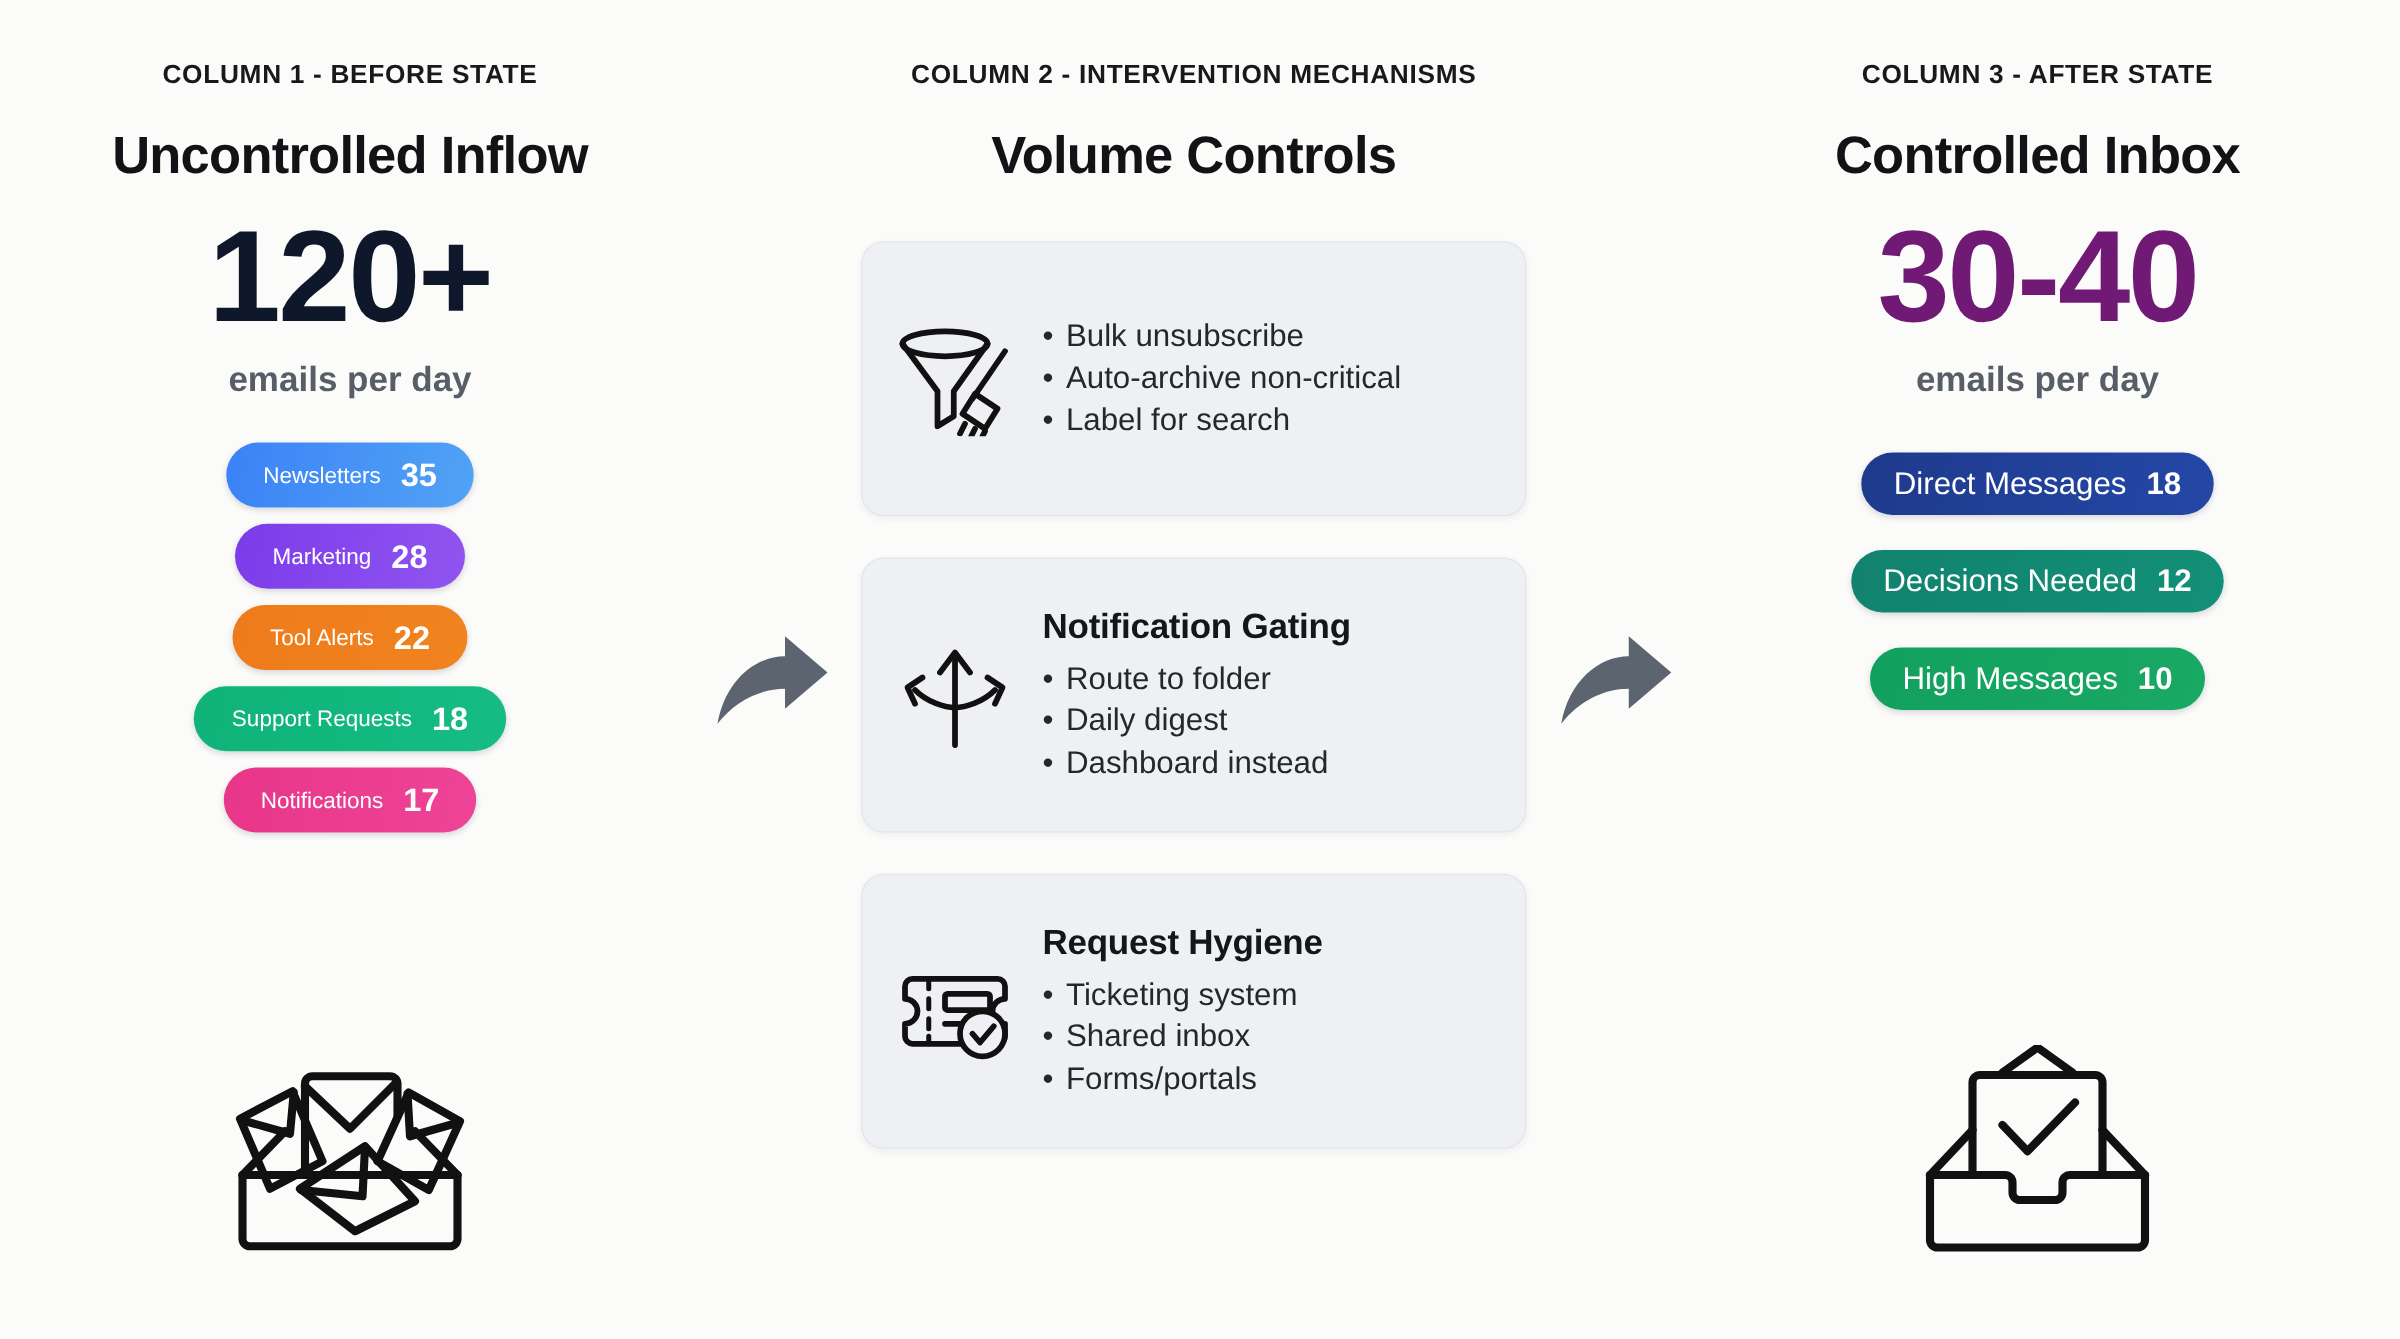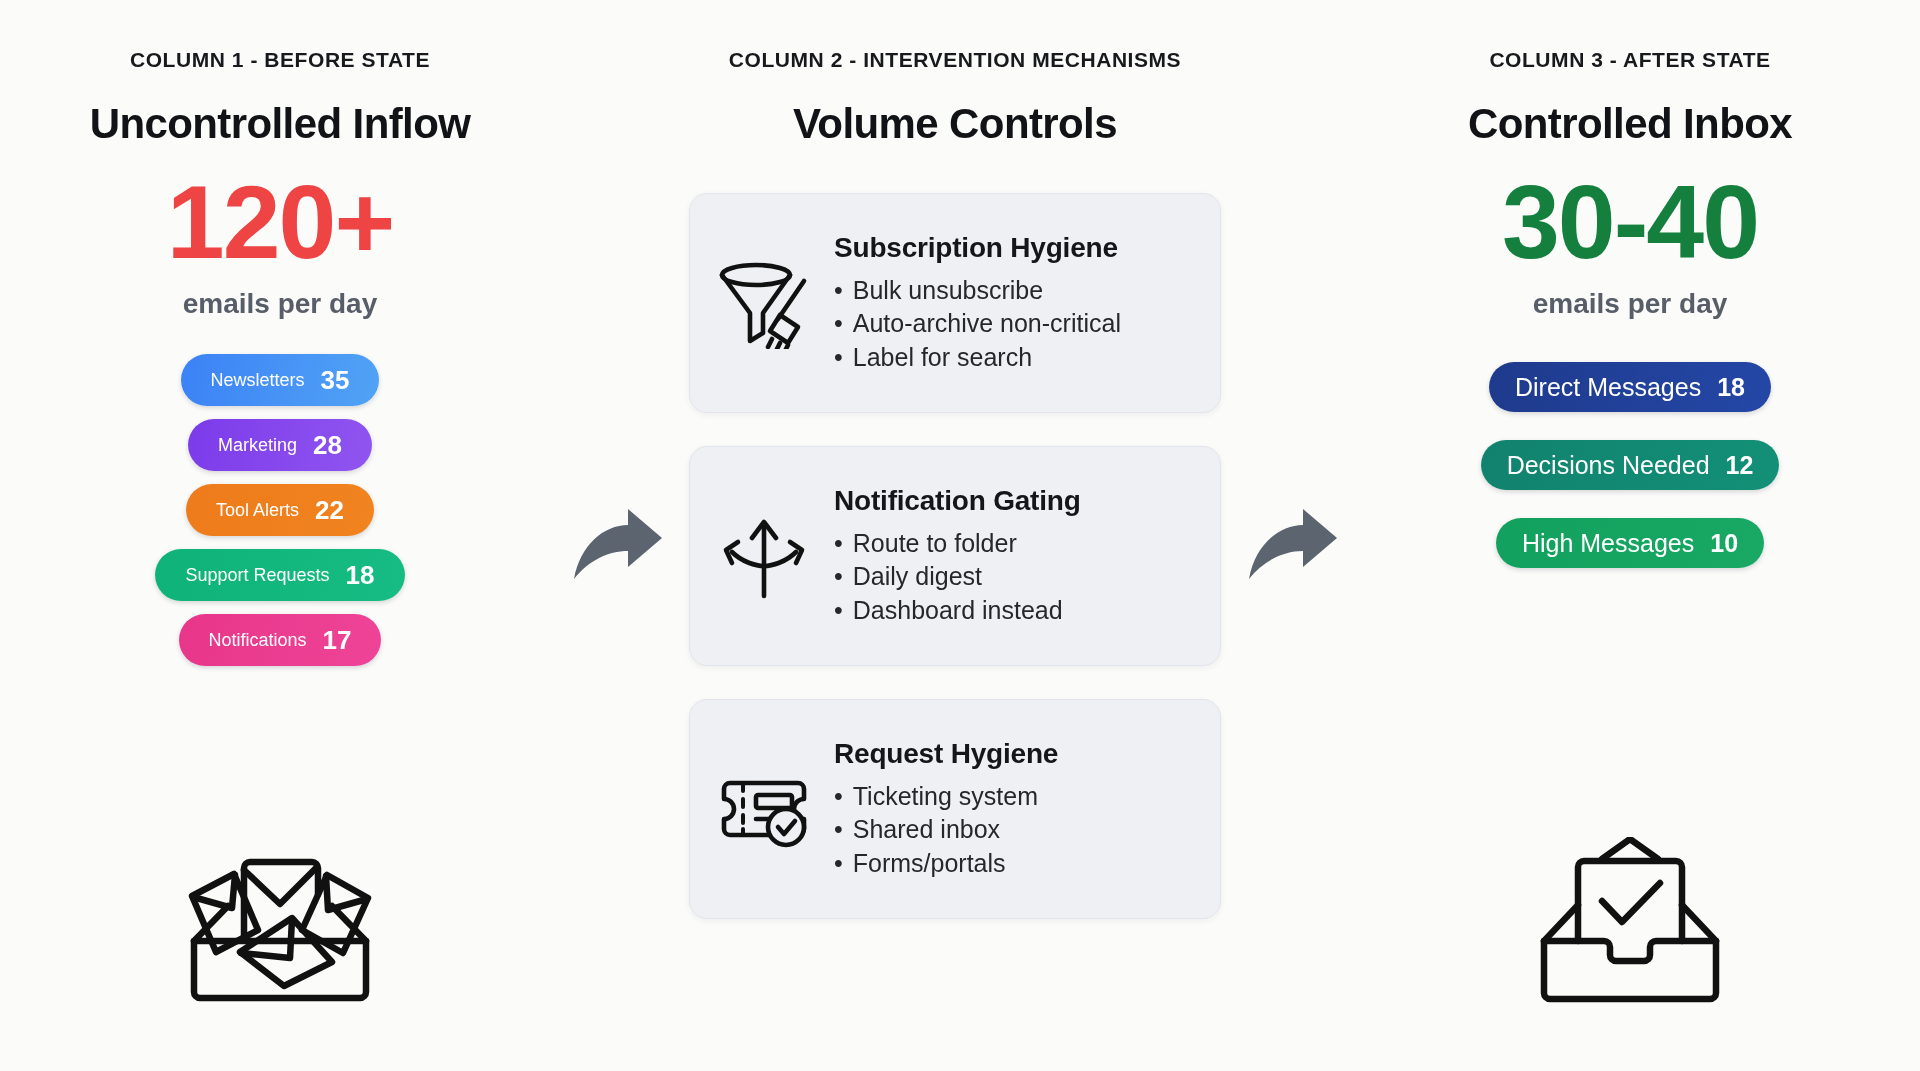--- a/index.html
+++ b/index.html
@@ -27,22 +27,22 @@
   }
   .col-title{
     margin-top:28px;
     font-size:42px; font-weight:700; letter-spacing:-.6px;
     color:#111316; text-align:center; white-space:nowrap;
   }
 
   
   .stat{ margin-top:22px; text-align:center; }
   .stat-value{ font-size:104px; font-weight:700; line-height:1.0; letter-spacing:-2px; }
-  .stat-value.before{ color:#ef4444; }
-  .stat-value.after{ color:#15803d; }
+  .stat-value.before{ color:#0f172a; }
+  .stat-value.after{ color:#701a75; }
   .stat-sub{ margin-top:14px; font-size:28px; color:#585E68; font-weight:700; }
 
   
   .pills{ margin-top:34px; display:flex; flex-direction:column; align-items:center; gap:13px; width:100%; }
   .pill{
     display:flex; align-items:center; justify-content:center; gap:16px;
     height:52px; padding:0 30px; border-radius:27px;
     color:#FFFFFF; white-space:nowrap;
     box-shadow:0 2px 5px rgba(20,24,34,.16);
   }
@@ -155,21 +155,20 @@
         <div class="card-icon">
           <svg width="96" height="92" viewBox="0 0 96 92" fill="none" stroke="#111111" stroke-width="4.6" stroke-linecap="round" stroke-linejoin="round">
             <ellipse cx="40" cy="18" rx="34" ry="10"></ellipse>
             <path d="M6 18 L34 56 L34 84 L47 76 L47 56 L74 18"></path>
             <path d="M88 24 L62 62"></path>
             <path d="M54 74 L64 58 L82 70 L72 86 Z"></path>
             <path d="M56 82 L52 90 M64 86 L61 92 M72 88 L70 92"></path>
           </svg>
         </div>
         <div class="card-body">
-          <div class="card-title">Subscription Hygiene</div>
           <ul class="card-list">
             <li>
                 <span class="dot">•</span>
                 <span>Bulk unsubscribe</span>
               </li>
             <li>
                 <span class="dot">•</span>
                 <span>Auto-archive non-critical</span>
               </li>
             <li>

